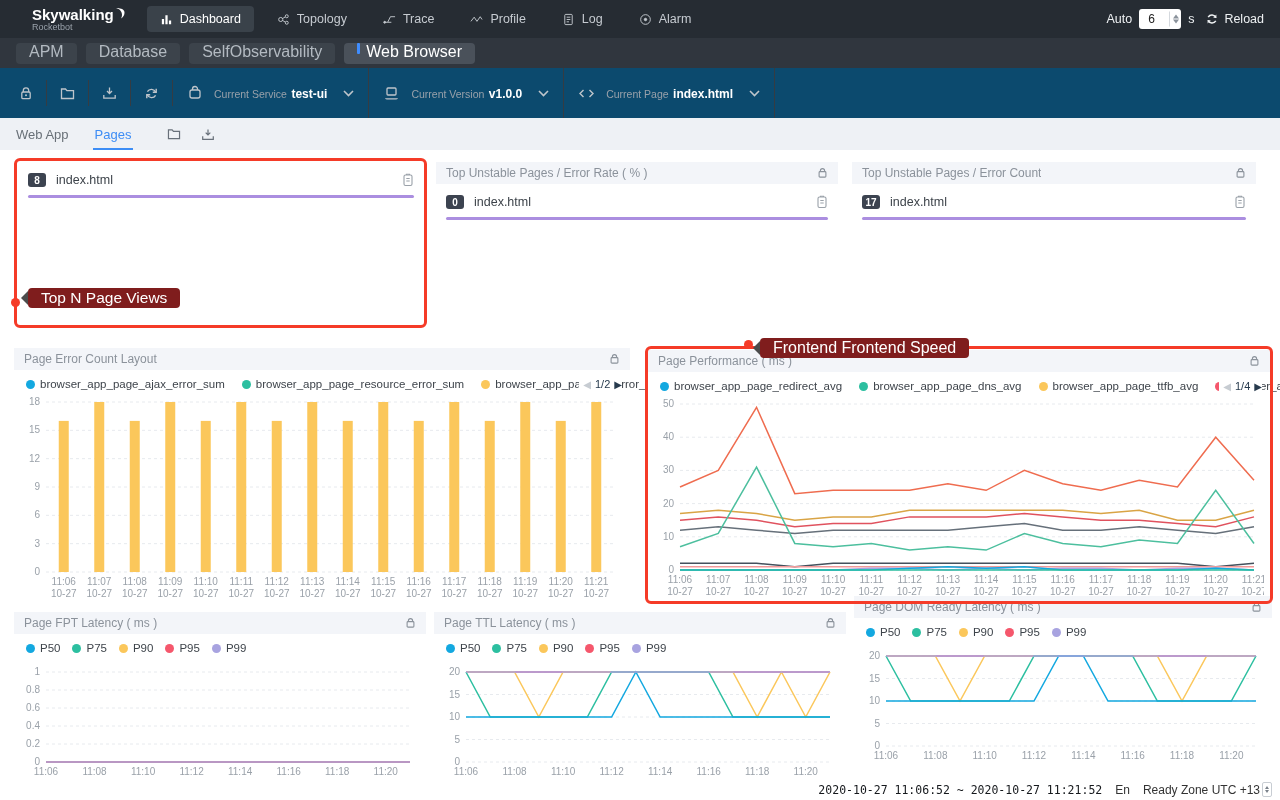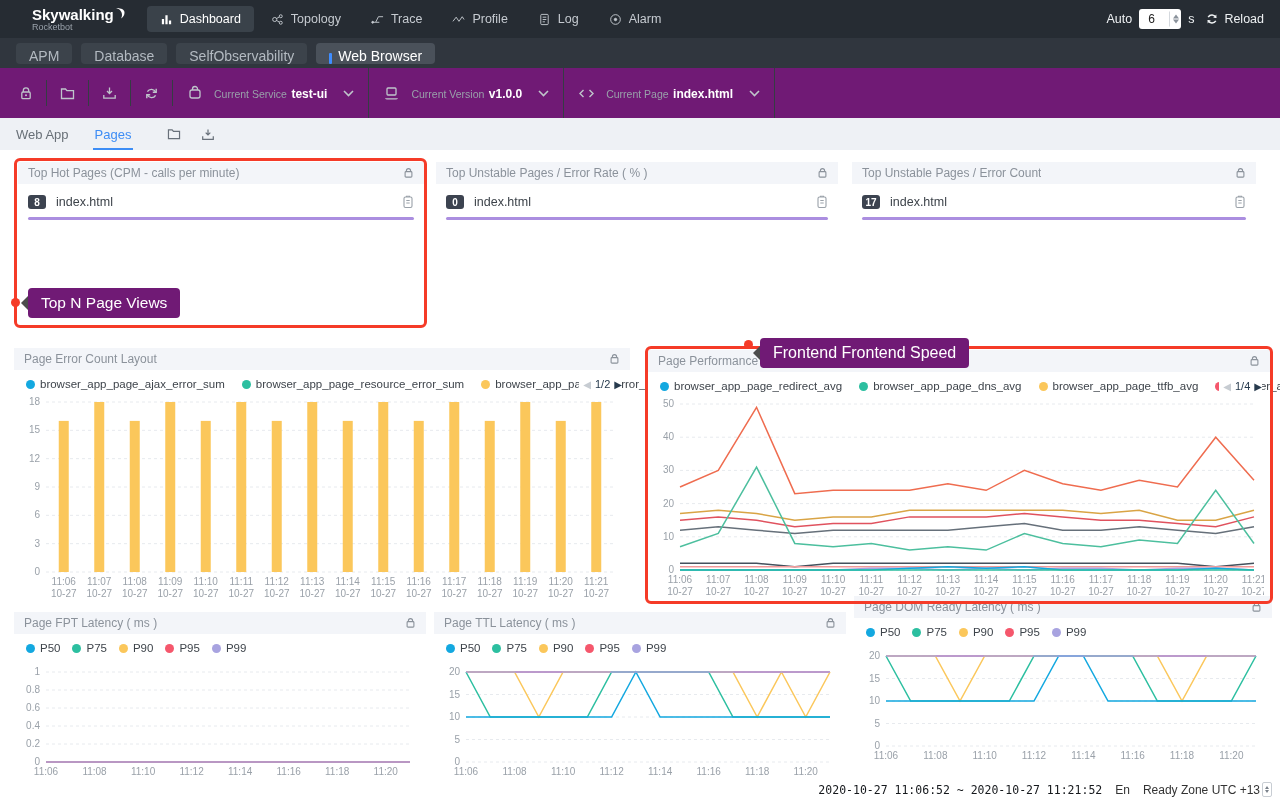--- a/index.html
+++ b/index.html
@@ -7,45 +7,45 @@
     font-family:"Liberation Sans",sans-serif;}
   svg{display:block}
   .app{position:relative;width:1280px;height:800px;background:#fff}
 
   
   .navbar{position:absolute;top:0;left:0;right:0;height:38px;background:#262c33;
     display:flex;align-items:center;color:#c6cbd1}
   .logo{margin-left:32px;cursor:pointer;line-height:1}
   .logo-main{color:#fff;font-weight:bold;font-size:15px;display:flex;align-items:flex-start;gap:1px}
   .logo-sub{color:#9aa2ab;font-size:9px;margin-top:1px}
-  .nav-menu{display:flex;align-items:flex-start;margin-left:22px;gap:4px}
+  .nav-menu{display:flex;align-items:flex-start;margin-left:22px;gap:10px}
   .nav-item{display:flex;align-items:center;gap:7px;color:#c6cbd1;font-size:12.5px;
     padding:6px 13px;border-radius:4px;cursor:pointer;white-space:nowrap}
   .nav-item.active{background:#3a424a;color:#fff}
   .nav-right{margin-left:auto;margin-right:16px;display:flex;align-items:center;gap:7px;
     color:#eef1f3;font-size:12.5px}
   .auto-input{background:#fff;color:#222;width:42px;height:20px;border-radius:3px;
     display:flex;align-items:center;padding-left:9px;position:relative;font-size:12px;cursor:text}
   .spinner{position:absolute;right:2px;top:50%;transform:translateY(-50%);display:flex;
     flex-direction:column;gap:2px;border-left:1px solid #d5d9de;padding-left:3px}
   .spinner i{display:block;width:0;height:0;border:3px solid transparent}
   .spinner .up{border-bottom:4px solid #8a929b;margin-bottom:-1px}
   .spinner .down{border-top:4px solid #8a929b}
   .reload-wrap{display:flex;align-items:center;gap:5px;cursor:pointer;margin-left:4px}
 
   
   .tabbar{position:absolute;top:38px;left:0;right:0;height:30px;background:#30363e;
     display:flex;align-items:center;gap:9px;padding-left:16px}
-  .tab-btn{background:#3c434b;color:#b3bac1;font-size:14px;height:21px;padding:0 13px;
-    border-radius:4px;cursor:pointer;display:flex;align-items:flex-end;gap:6px;white-space:nowrap}
+  .tab-btn{background:#3c434b;color:#b3bac1;font-size:16px;height:21px;padding:0 13px;
+    border-radius:4px;cursor:pointer;display:flex;align-items:flex-start;gap:6px;white-space:nowrap}
   .tab-btn.active{background:#4a515a;color:#fff}
   .tab-btn .bar{width:3px;height:11px;background:#3f8dff;border-radius:1px}
 
   
-  .toolbar{position:absolute;top:68px;left:0;right:0;height:50px;background:#701a75;
+  .toolbar{position:absolute;top:68px;left:0;right:0;height:50px;background:#0c4a6e;
     display:flex;align-items:stretch;color:#bfc5cb}
   .tool-icons{display:flex;align-items:center;margin-left:6px}
   .tool-icon{padding:0 13px;height:26px;display:flex;align-items:center;cursor:pointer;
     border-right:1px solid #353c43}
   .selector{display:flex;align-items:center;padding:0 14px;cursor:pointer;
     border-right:1px solid #353c43}
   .selector .sel-icon{margin-right:11px;display:flex;align-items:center}
   .sel-label{font-size:10.5px;color:#99a1aa;line-height:1.2}
   .sel-value{font-size:12px;color:#fff;font-weight:bold;line-height:1.3}
   .chev{margin-left:16px;display:flex;align-items:center}
@@ -77,22 +77,22 @@
     cursor:pointer;white-space:nowrap}
   .legend-dot{width:9px;height:9px;border-radius:50%;background:#ccc;flex:none}
   .pagination{position:absolute;right:8px;top:8px;display:flex;align-items:center;gap:4px;
     font-size:11px;color:#273a4d;background:#fff;padding-left:4px}
   .pag-prev{color:#c7ccd2;font-size:10px;cursor:pointer}
   .pag-next{color:#273a4d;font-size:10px;cursor:pointer}
 
   
   .red-box{position:absolute;border:3px solid #f53b28;border-radius:6px;pointer-events:none;z-index:5}
   .red-dot{position:absolute;width:9px;height:9px;border-radius:50%;background:#f53b28;z-index:7}
-  .callout{position:absolute;background:#701a75;color:#fff;border-radius:4px;display:flex;
-    align-items:center;padding:0 13px;white-space:nowrap;z-index:6;height:30px}
+  .callout{position:absolute;background:#7f1d1d;color:#fff;border-radius:4px;display:flex;
+    align-items:center;padding:0 13px;white-space:nowrap;z-index:6;height:20px}
   .callout:before{content:"";position:absolute;left:-7px;top:50%;transform:translateY(-50%);
     border:7px solid transparent;border-right-color:#4c4c4c;border-left:0}
   .callout-1{font-size:15.5px}
   .callout-2{font-size:16px}
 
   
   .footer{position:absolute;right:6px;bottom:2px;display:flex;align-items:center;gap:13px;
     font-size:12px;color:#333;background:rgba(255,255,255,.88);z-index:8;padding:1px 2px}
   .footer .time{font-family:"DejaVu Sans Mono",monospace;color:#15181c;font-size:11.5px}
   .zone{display:flex;align-items:center;cursor:pointer}
@@ -311,29 +311,20 @@
       </span>
     <span class="subtab-icon">
         <svg width="14" height="13" viewBox="0 0 15 14" fill="none" stroke="currentColor" stroke-width="1.3">
           <path d="M7.5 1.5v6M5 5l2.5 2.5L10 5"></path>
           <path d="M1.8 9v3.2h11.4V9"></path>
         </svg>
       </span>
   </div>
 
   <div class="card" style="left:18px;top:162px;width:406px;height:60px">
-    <div class="card-header">
-      <span class="card-title">Top Hot Pages (CPM - calls per minute)</span>
-      <span class="lock">
-          <svg width="11" height="12" viewBox="0 0 12 13" fill="none" stroke="currentColor" stroke-width="1.2">
-            <path d="M3.7 5V4a2.3 2.3 0 0 1 4.6 0v1"></path>
-            <rect x="2.3" y="5" width="7.4" height="6" rx="1"></rect>
-          </svg>
-        </span>
-    </div>
     <div class="toplist-row">
       <span class="badge">8</span>
       <span class="page-name">index.html</span>
       <span class="copy-icon">
           <svg width="12" height="14" viewBox="0 0 12 14" fill="none" stroke="currentColor" stroke-width="1.1">
             <rect x="2" y="2" width="8" height="10.5" rx="1.5"></rect>
             <path d="M4.5 2V1.2h3V2M4.3 5.5h3.4M4.3 8h3.4"></path>
           </svg>
         </span>
     </div>

